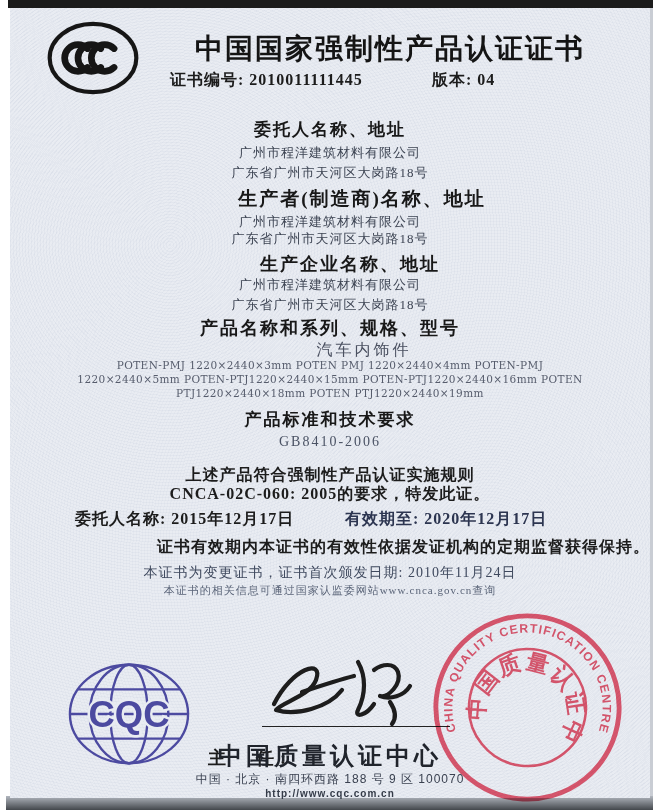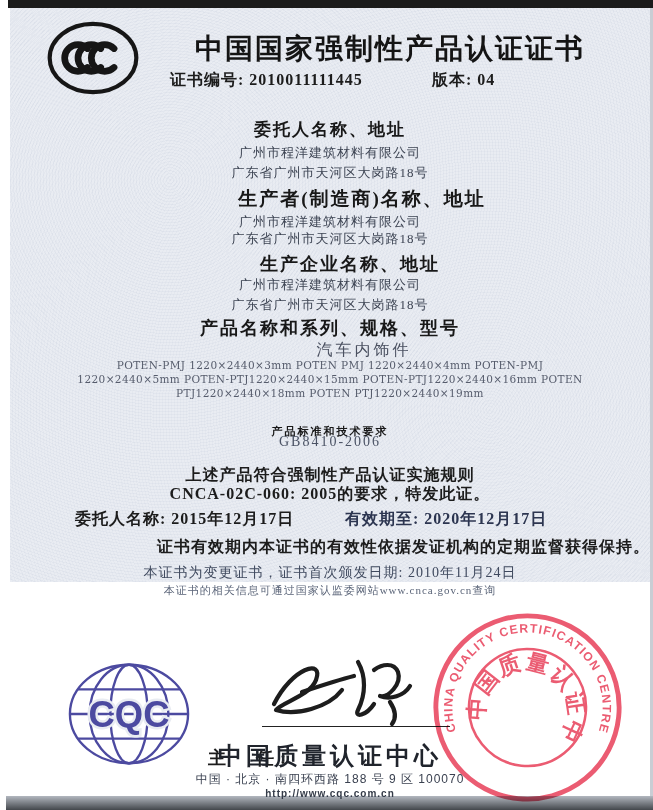--- a/index.html
+++ b/index.html
@@ -7,21 +7,21 @@
     width:653px;height:810px;overflow:hidden;position:relative;
     background:#ffffff;
     font-family:"Liberation Serif","DejaVu Serif",serif;
   }
   .edge-top{position:absolute;left:8px;top:0;width:645px;height:8px;background:#1b1b1b;}
   .edge-bottom{position:absolute;left:6px;top:796px;width:647px;height:14px;
     background:linear-gradient(#b2b7bf,#43474c);}
   .edge-right{position:absolute;right:0;top:8px;width:3px;height:790px;background:#c9cdd4;}
 
   .paper{
-    position:absolute;left:10px;top:8px;width:640px;height:574px;
+    position:absolute;left:10px;top:8px;width:640px;height:790px;
     background-color:#e9ecf2;
     background-image:
       repeating-radial-gradient(circle at 25% 30%, rgba(100,120,160,0.05) 0 1px, transparent 1px 3px),
       repeating-radial-gradient(circle at 75% 70%, rgba(100,120,160,0.04) 0 1px, transparent 1px 3px);
     color:#1c1c1c;
   }
   .abs{position:absolute;left:0;width:100%;text-align:center;}
 
   .ccc-logo{position:absolute;left:33px;top:8px;width:100px;height:84px;}
   .title{position:absolute;left:130px;top:22px;width:500px;text-align:center;
@@ -39,21 +39,21 @@
   .producer-h{top:178px;font-size:19px;letter-spacing:2px;padding-left:32px;}
   .producer-n{top:205px;}
   .producer-a{top:222px;}
   .factory-h{top:244px;font-size:18px;letter-spacing:2px;padding-left:20px;}
   .factory-n{top:268px;}
   .factory-a{top:288px;}
   .product-h{top:308px;font-size:18px;letter-spacing:2px;}
   .product-n{top:332px;font-size:16px;color:#4a5060;letter-spacing:3px;padding-left:34px;}
   .models{top:350px;font-size:10.5px;color:#565c6c;line-height:14px;letter-spacing:0.4px;
     font-family:"DejaVu Serif","Liberation Serif",serif;}
-  .standard-h{top:416px;font-size:11px;letter-spacing:2px;}
+  .standard-h{top:400px;font-size:17px;letter-spacing:2px;}
   .standard-v{top:426px;font-size:14px;color:#4a5264;letter-spacing:2px;}
   .stmt1{top:457px;font-size:16px;font-weight:bold;letter-spacing:1px;}
   .stmt2{top:476px;font-size:16px;font-weight:bold;letter-spacing:1px;}
 
   .dates{position:absolute;top:501px;left:0;width:100%;font-size:16px;font-weight:bold;}
   .issue{position:absolute;left:65px;top:0;letter-spacing:1px;}
   .expiry{position:absolute;left:335px;top:0;letter-spacing:1px;color:#2c3550;}
 
   .validity{top:529px;font-size:16px;font-weight:bold;letter-spacing:1px;text-align:right;}
   .change{top:556px;font-size:14px;color:#3f495e;letter-spacing:1px;}

